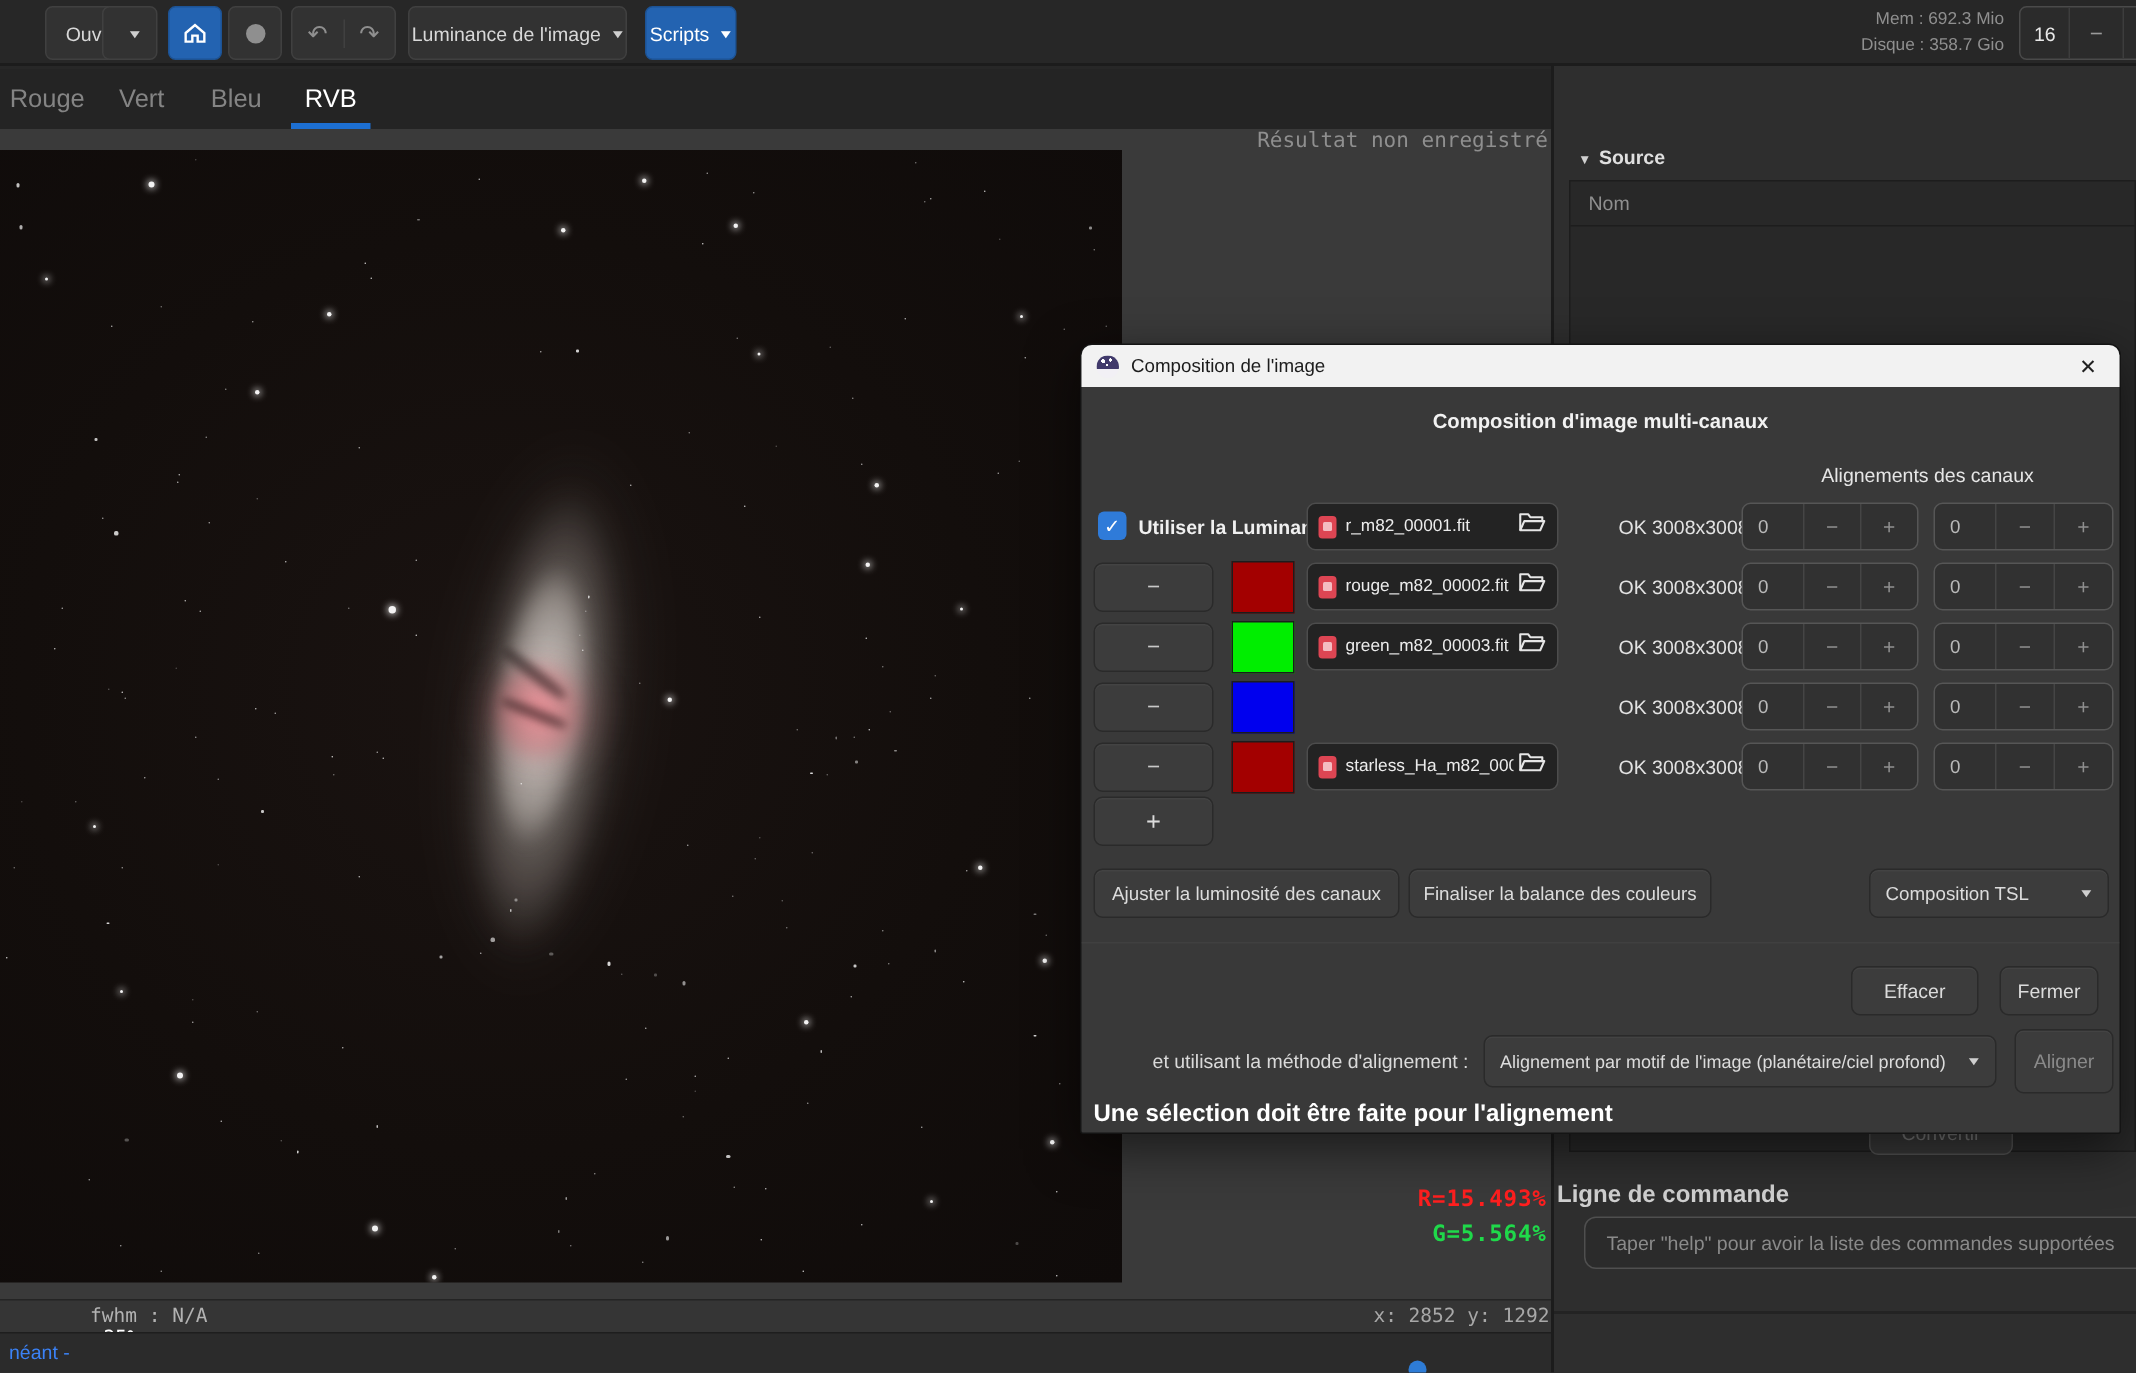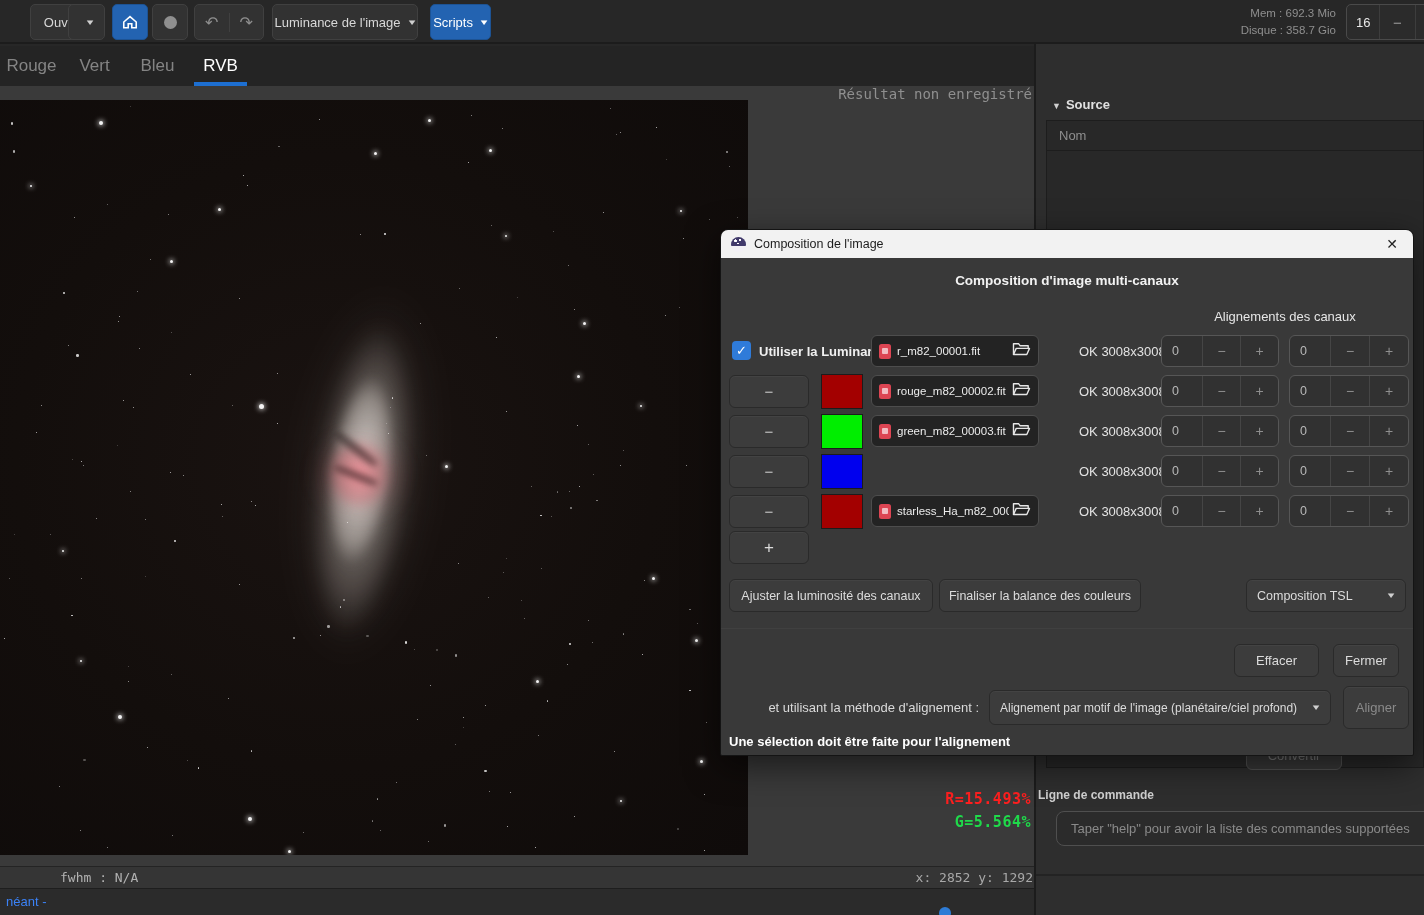--- a/index.html
+++ b/index.html
@@ -68,21 +68,21 @@
   #right-panel { position:absolute; left:1036px; top:44px; width:388px; height:871px; background:#2e2e2e; z-index:2; }
   #panel-tabbar { position:absolute; left:0; top:2px; width:388px; height:40px; display:flex; }
   .ptab { position:relative; height:40px; display:flex; align-items:center; justify-content:center; font-size:13px; color:#848484; }
   .ptab.active { color:#f2f2f2; }
   .ptab.active::after { content:""; position:absolute; left:9px; right:9px; bottom:0; height:4px; background:#1d6fd1; }
   #source-exp { position:absolute; left:16px; top:53px; font-size:13px; font-weight:bold; color:#e0e0e0; }
   #source-exp .tri { font-size:9px; margin-right:5px; color:#d0d0d0; }
   #name-list { position:absolute; left:10px; top:76px; width:378px; height:648px; background:#282828; border:1px solid #1d1d1d; }
   #name-list .hdr { padding:7px 12px; font-size:13px; color:#8f8f8f; border-bottom:1px solid #1d1d1d; }
   #convert-btn { position:absolute; left:210px; top:696px; width:96px; height:30px; background:#383838; border:1px solid #525252; border-radius:6px; color:#7a7a7a; font-size:13px; display:flex; align-items:center; justify-content:center; }
-  #cmd-label { position:absolute; left:2px; top:744px; font-size:12px; font-weight:bold; color:#d0d0d0;text-align:center; }
+  #cmd-label { position:absolute; left:2px; top:744px; font-size:16px; font-weight:bold; color:#d0d0d0;text-align:center; }
   #cmd-input { position:absolute; left:20px; top:767px; width:380px; height:35px; background:#2b2b2b; border:1px solid #4f4f4f; border-radius:8px; color:#d8d8d8; font-size:13px; padding:0 14px; font-family:"Liberation Sans",sans-serif; }
   #cmd-input::placeholder { color:#8a8a8a; }
   #panel-div2 { position:absolute; left:0; top:830px; width:388px; height:2px; background:#232323; }
 
   
   #dialog { position:absolute; left:720px; top:229px; width:694px; height:527px; z-index:50;
             background:#393939; border:1px solid #141414; border-radius:8px 8px 2px 2px;
             box-shadow:0 10px 34px rgba(0,0,0,0.55); }
   #dlg-titlebar { position:absolute; left:0; top:0; right:0; height:28px; background:#f2f2f2; border-radius:7px 7px 0 0; display:flex; align-items:center; }
   #dlg-icon { width:15px; height:15px; border-radius:50%; margin:0 8px 0 10px;
@@ -117,21 +117,21 @@
   #add-channel { position:absolute; left:8px; top:301px; width:80px; height:33px; font-size:17px; }
   #adjust-btn { position:absolute; left:8px; top:349px; width:204px; height:33px; font-size:12.5px; }
   #finalize-btn { position:absolute; left:218px; top:349px; width:202px; height:33px; font-size:12.5px; }
   #mode-dd { position:absolute; left:525px; top:349px; width:160px; height:33px; font-size:12.5px; justify-content:space-between; padding:0 10px; }
   #dlg-divider { position:absolute; left:0; top:398px; width:100%; height:1px; background:#4a4a4a; opacity:0.45; }
   #clear-btn { position:absolute; left:513px; top:414px; width:85px; height:33px; font-size:13px; }
   #close-btn { position:absolute; left:612px; top:414px; width:66px; height:33px; font-size:13px; }
   #method-label { position:absolute; left:0; top:459px; width:258px; height:36px; display:flex; align-items:center; justify-content:flex-end; font-size:13px; color:#dadada; }
   #method-dd { position:absolute; left:268px; top:460px; width:342px; height:35px; font-size:12px; justify-content:space-between; padding:0 10px; }
   #align-btn { position:absolute; left:622px; top:456px; width:66px; height:43px; font-size:13px; color:#8a8a8a; }
-  #dlg-footer { position:absolute; left:8px; top:504px; font-size:13px; font-weight:bold; color:#fff; }
+  #dlg-footer { position:absolute; left:8px; top:504px; font-size:16px; font-weight:bold; color:#fff; }
 </style>
 </head>
 <body>
 
 <div id="toolbar">
   <div class="tbtn" style="left:18px;width:63px;margin-left:12px;">
       <span>Ouvrir</span>
     </div>
   <div class="tbtn" style="left:68px;width:37px;">
       <span class="caret">▼</span>

